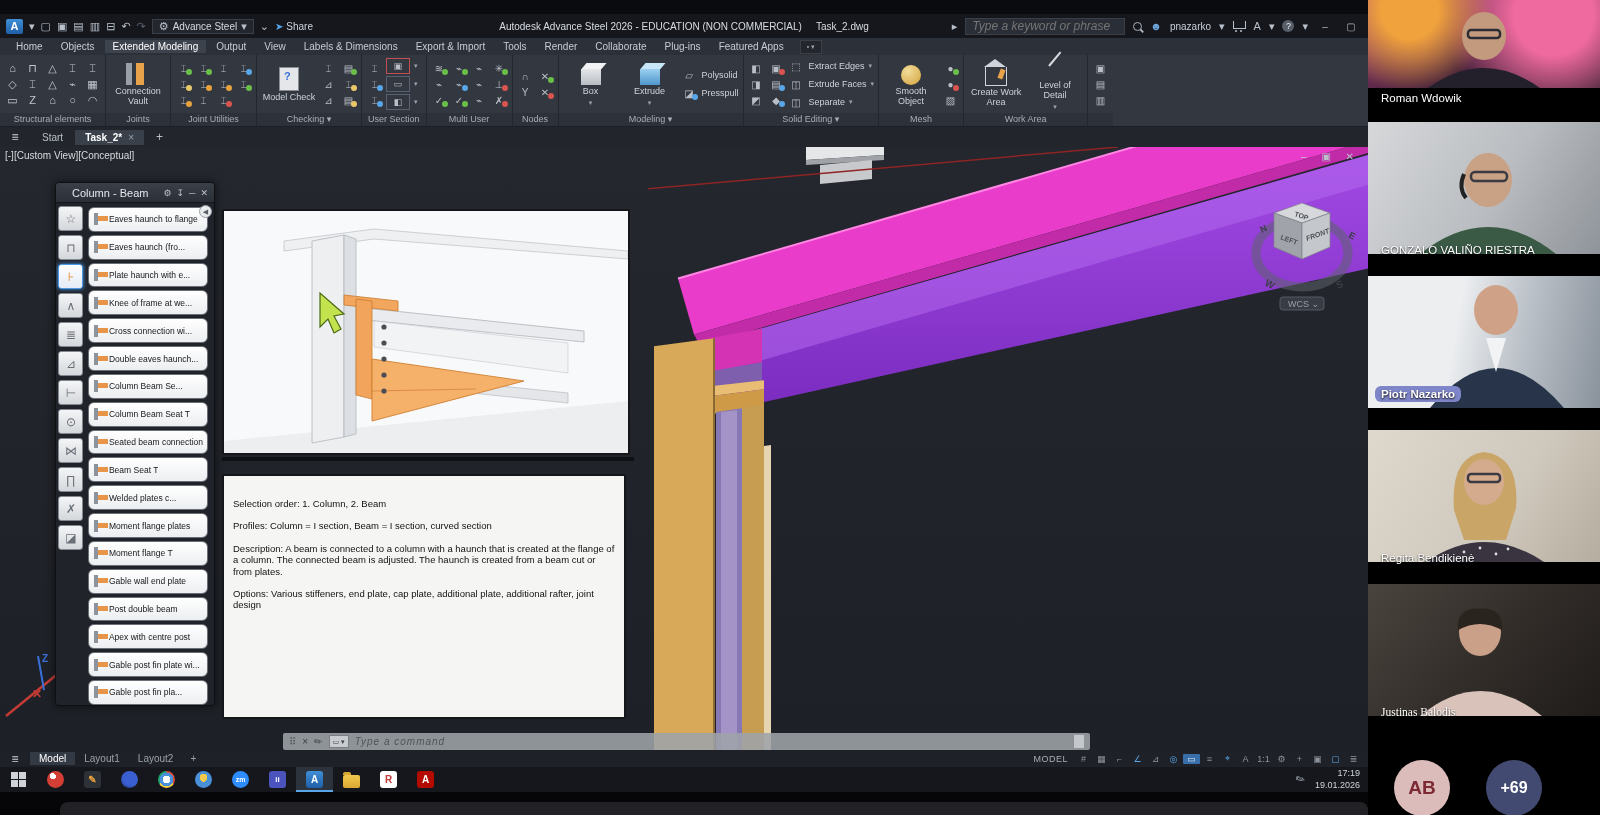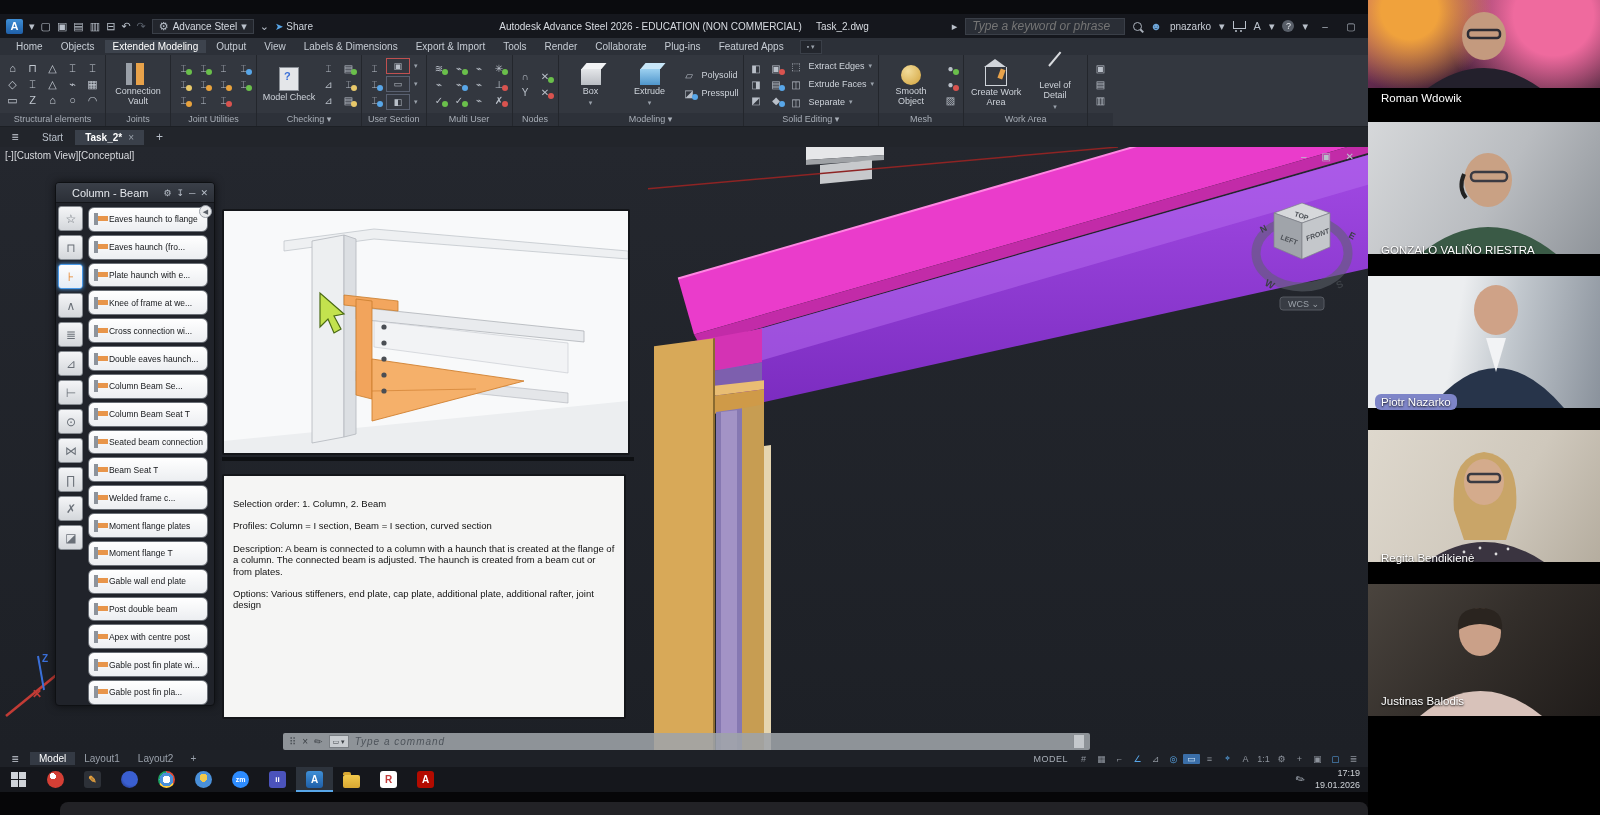--- a/index.html
+++ b/index.html
@@ -579,21 +579,21 @@
           <div class="pitem">
                 <span class="pic"></span>
                 <span class="plabel">Seated beam connection</span>
               </div>
           <div class="pitem">
                 <span class="pic"></span>
                 <span class="plabel">Beam Seat T</span>
               </div>
           <div class="pitem">
                 <span class="pic"></span>
-                <span class="plabel">Welded frame c...</span>
+                <span class="plabel">Welded plates c...</span>
               </div>
           <div class="pitem">
                 <span class="pic"></span>
                 <span class="plabel">Moment flange plates</span>
               </div>
           <div class="pitem">
                 <span class="pic"></span>
                 <span class="plabel">Moment flange T</span>
               </div>
           <div class="pitem">
@@ -761,21 +761,21 @@
     <span class="pname" style="bottom:6px;">GONZALO VALIÑO RIESTRA</span>
   </div>
   <div class="tile" id="t3">
     <div class="video">
       <svg class="sil" viewBox="0 0 232 132" preserveAspectRatio="none">
             <ellipse cx="128" cy="34" rx="22" ry="25" fill="#cfa287"></ellipse>
             <path d="M62,132 Q128,52 196,132 Z" fill="#27344a"></path>
             <polygon points="118,62 138,62 128,96" fill="#f2f3f5"></polygon>
           </svg>
     </div>
-    <span class="pname badge" style="bottom:8px;">Piotr Nazarko</span>
+    <span class="pname badge" style="bottom:16px;font-weight:bold;">Piotr Nazarko</span>
   </div>
   <div class="tile" id="t4">
     <div class="video">
       <svg class="sil" viewBox="0 0 232 132" preserveAspectRatio="none">
             <path d="M116,22 q-34,4 -30,58 l10,30 h42 l10,-32 q4,-52 -32,-56" fill="#c9a568"></path>
             <ellipse cx="116" cy="52" rx="20" ry="23" fill="#d4ab8c"></ellipse>
             <rect x="100" y="44" width="32" height="8" rx="3" fill="none" stroke="#3a3a42" stroke-width="2.5"></rect>
             <path d="M58,132 Q116,92 176,132 Z" fill="#3a3440"></path>
             <circle cx="96" cy="122" r="1.4" fill="#ddd"></circle>
             <circle cx="112" cy="118" r="1.4" fill="#ddd"></circle>
@@ -786,16 +786,20 @@
     <span class="pname" style="bottom:6px;">Regita Bendikienė</span>
   </div>
   <div class="tile" id="t5">
     <div class="video">
       <svg class="sil" viewBox="0 0 232 132" preserveAspectRatio="none">
             <ellipse cx="112" cy="48" rx="21" ry="24" fill="#caa088"></ellipse>
             <path d="M112,24 q-24,0 -22,22 q22,-12 44,0 q2,-22 -22,-22" fill="#2a241f"></path>
             <path d="M52,132 Q112,82 174,132 Z" fill="#d8c2ba"></path>
           </svg>
     </div>
-    <span class="pname" style="bottom:17px;">Justinas Balodis</span>
+    <span class="pname" style="bottom:6px;font-family:Liberation Serif, serif;">Justinas Balodis</span>
+  </div>
+  <div id="sb-bottom">
+    <span class="ovcircle" id="ov-ab">AB</span>
+    <span class="ovcircle" id="ov-more">+69</span>
   </div>
 </div>
 </div>
 
 </body></html>

